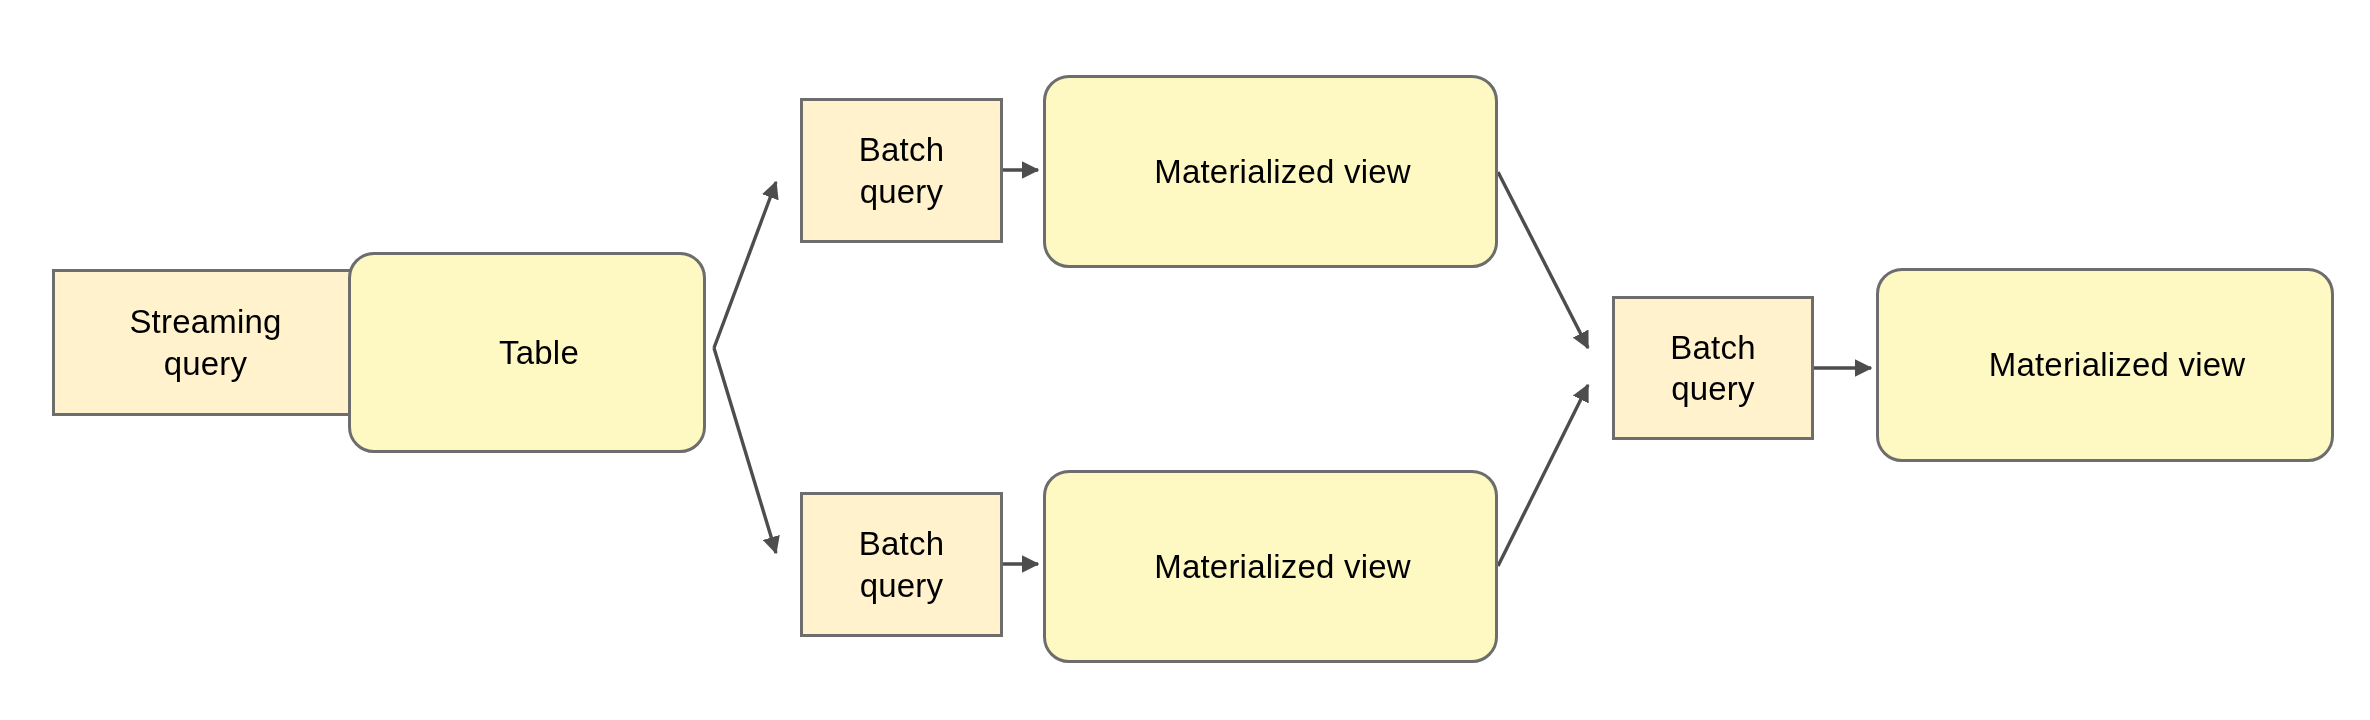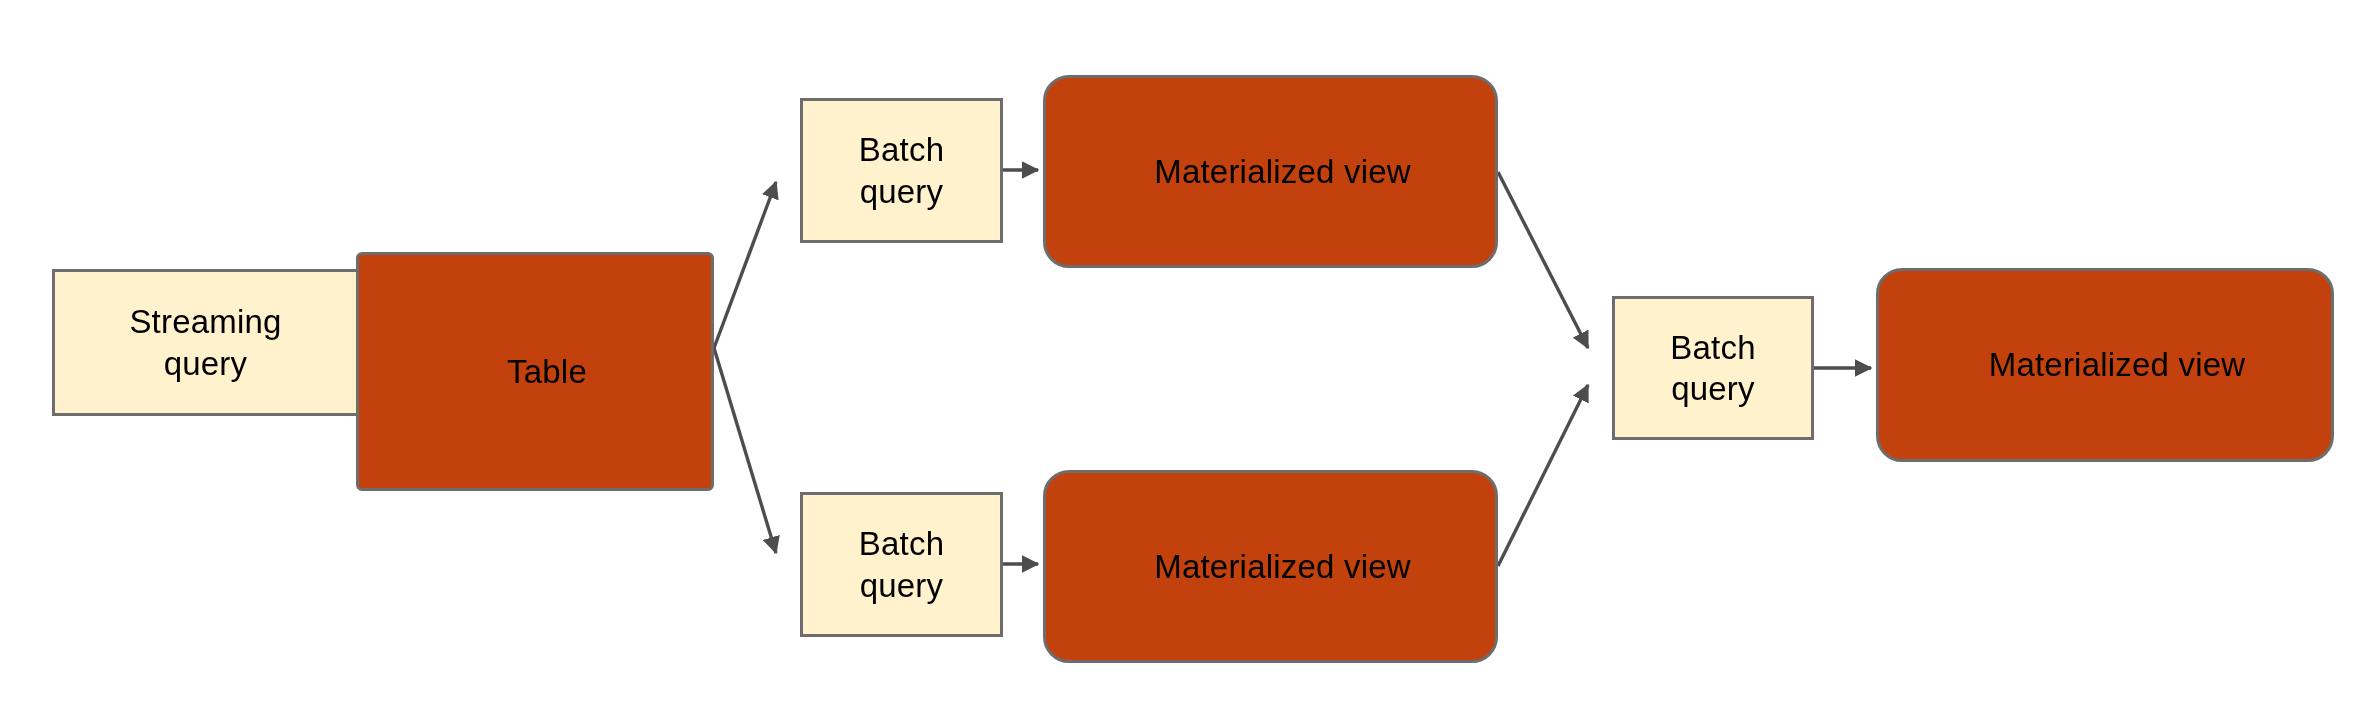--- a/index.html
+++ b/index.html
@@ -39,21 +39,21 @@
     line-height: 1.25;
     letter-spacing: 0.2px;
   }
   .node-process {
     background: #fff2cc;
     border: 3px solid #6d6d6d;
     border-radius: 0;
     margin-left: 20px;
   }
   .node-store {
-    background: #c2410c;
+    background: #fef9c3;
     border: 3px solid #6d6d6d;
     border-radius: 26px;
     padding-left: 24px;
   }
   .node-label {
     display: block;
     white-space: pre-line;
     padding: 0 6px;
   }
 </style>
@@ -79,21 +79,21 @@
       <path d="M 1498 566 L 1588 385"></path>
       <path d="M 1794 368 L 1871 368"></path>
     </g>
   </svg>
 
   <div class="node node-process" style="left:32px; top:269px; width:307px; height:147px;">
     <span class="node-label">Streaming
 query</span>
   </div>
 
-  <div class="node node-store" style="left:356px; top:252px; width:358px; height:239px;border-radius:6px;">
+  <div class="node node-store" style="left:348px; top:252px; width:358px; height:201px;">
     <span class="node-label">Table</span>
   </div>
 
   <div class="node node-process" style="left:780px; top:98px; width:203px; height:145px;">
     <span class="node-label">Batch
 query</span>
   </div>
 
   <div class="node node-store" style="left:1043px; top:75px; width:455px; height:193px;">
     <span class="node-label">Materialized view</span>

